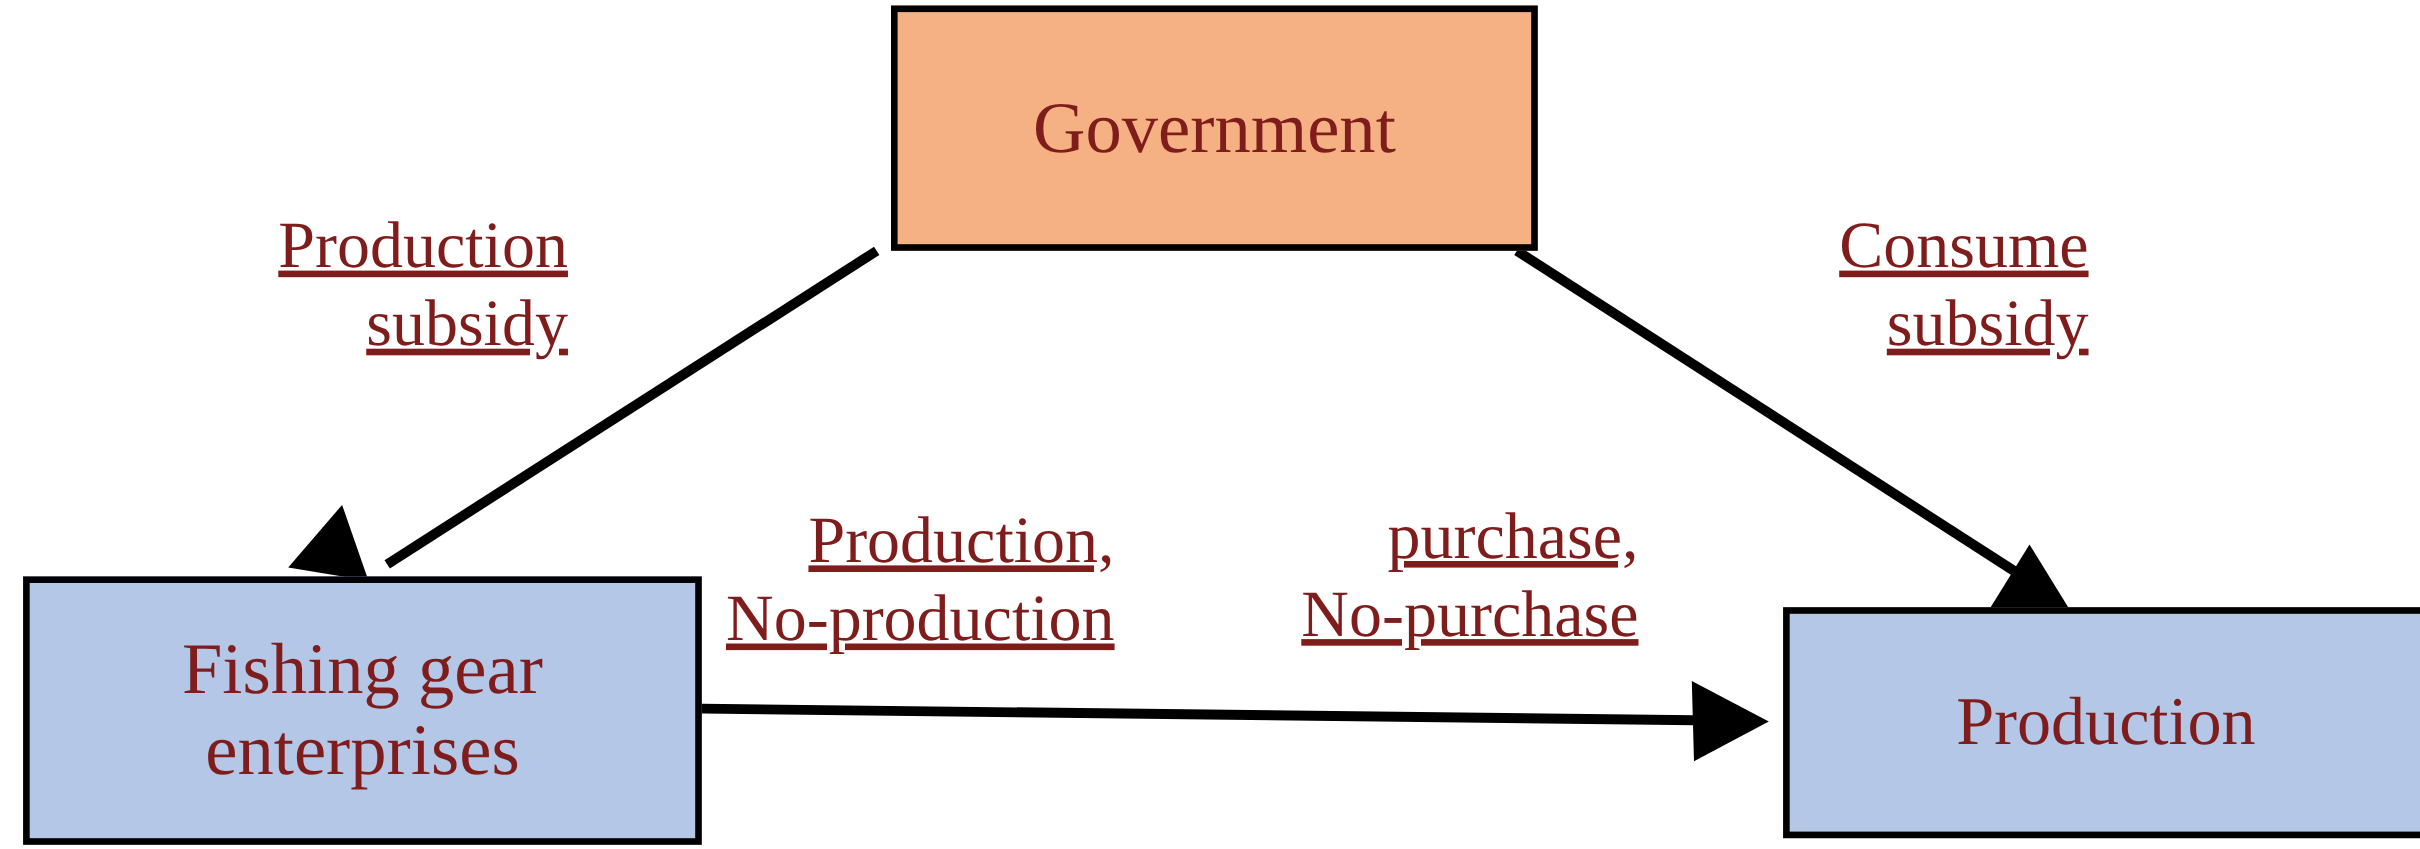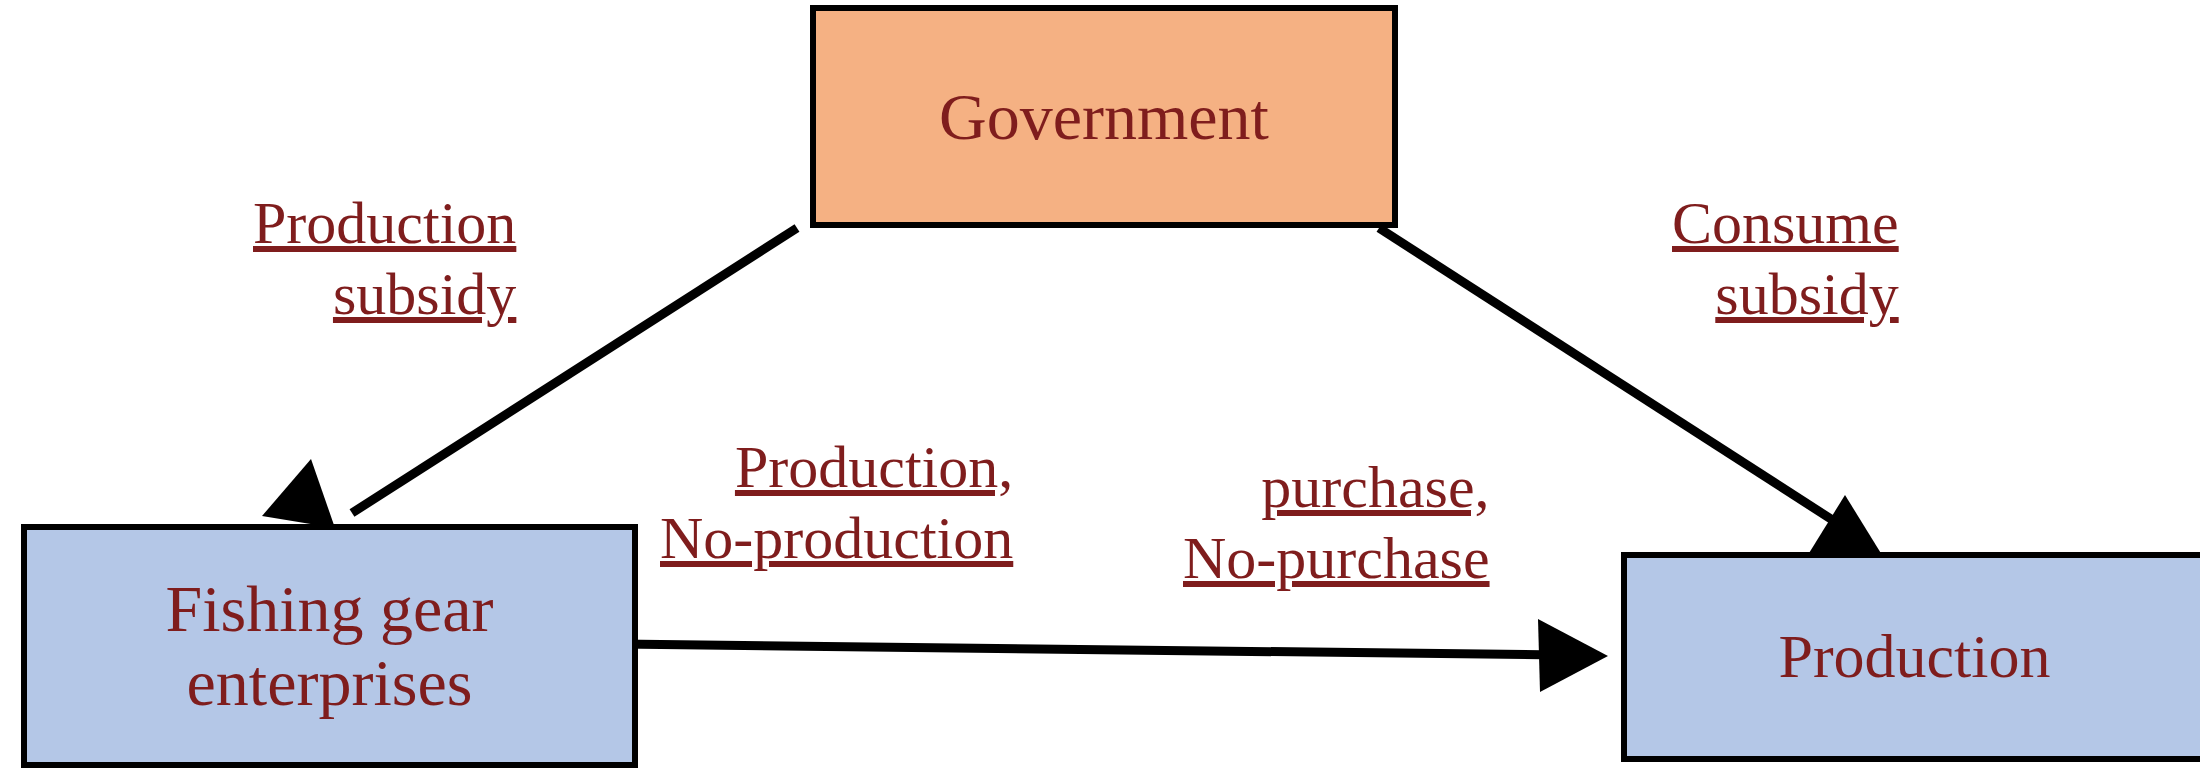--- a/index.html
+++ b/index.html
@@ -80,21 +80,21 @@
   #label-production-subsidy {
     left: 253px;
     top: 188px;
   }
   #label-consume-subsidy {
     left: 1672px;
     top: 188px;
   }
   #label-production-choice {
     left: 660px;
-    top: 432px;
+    top: 456px;
   }
   #label-purchase-choice {
     left: 1183px;
     top: 452px;
   }
 </style>
 </head>
 <body>
 
 <div id="canvas">

